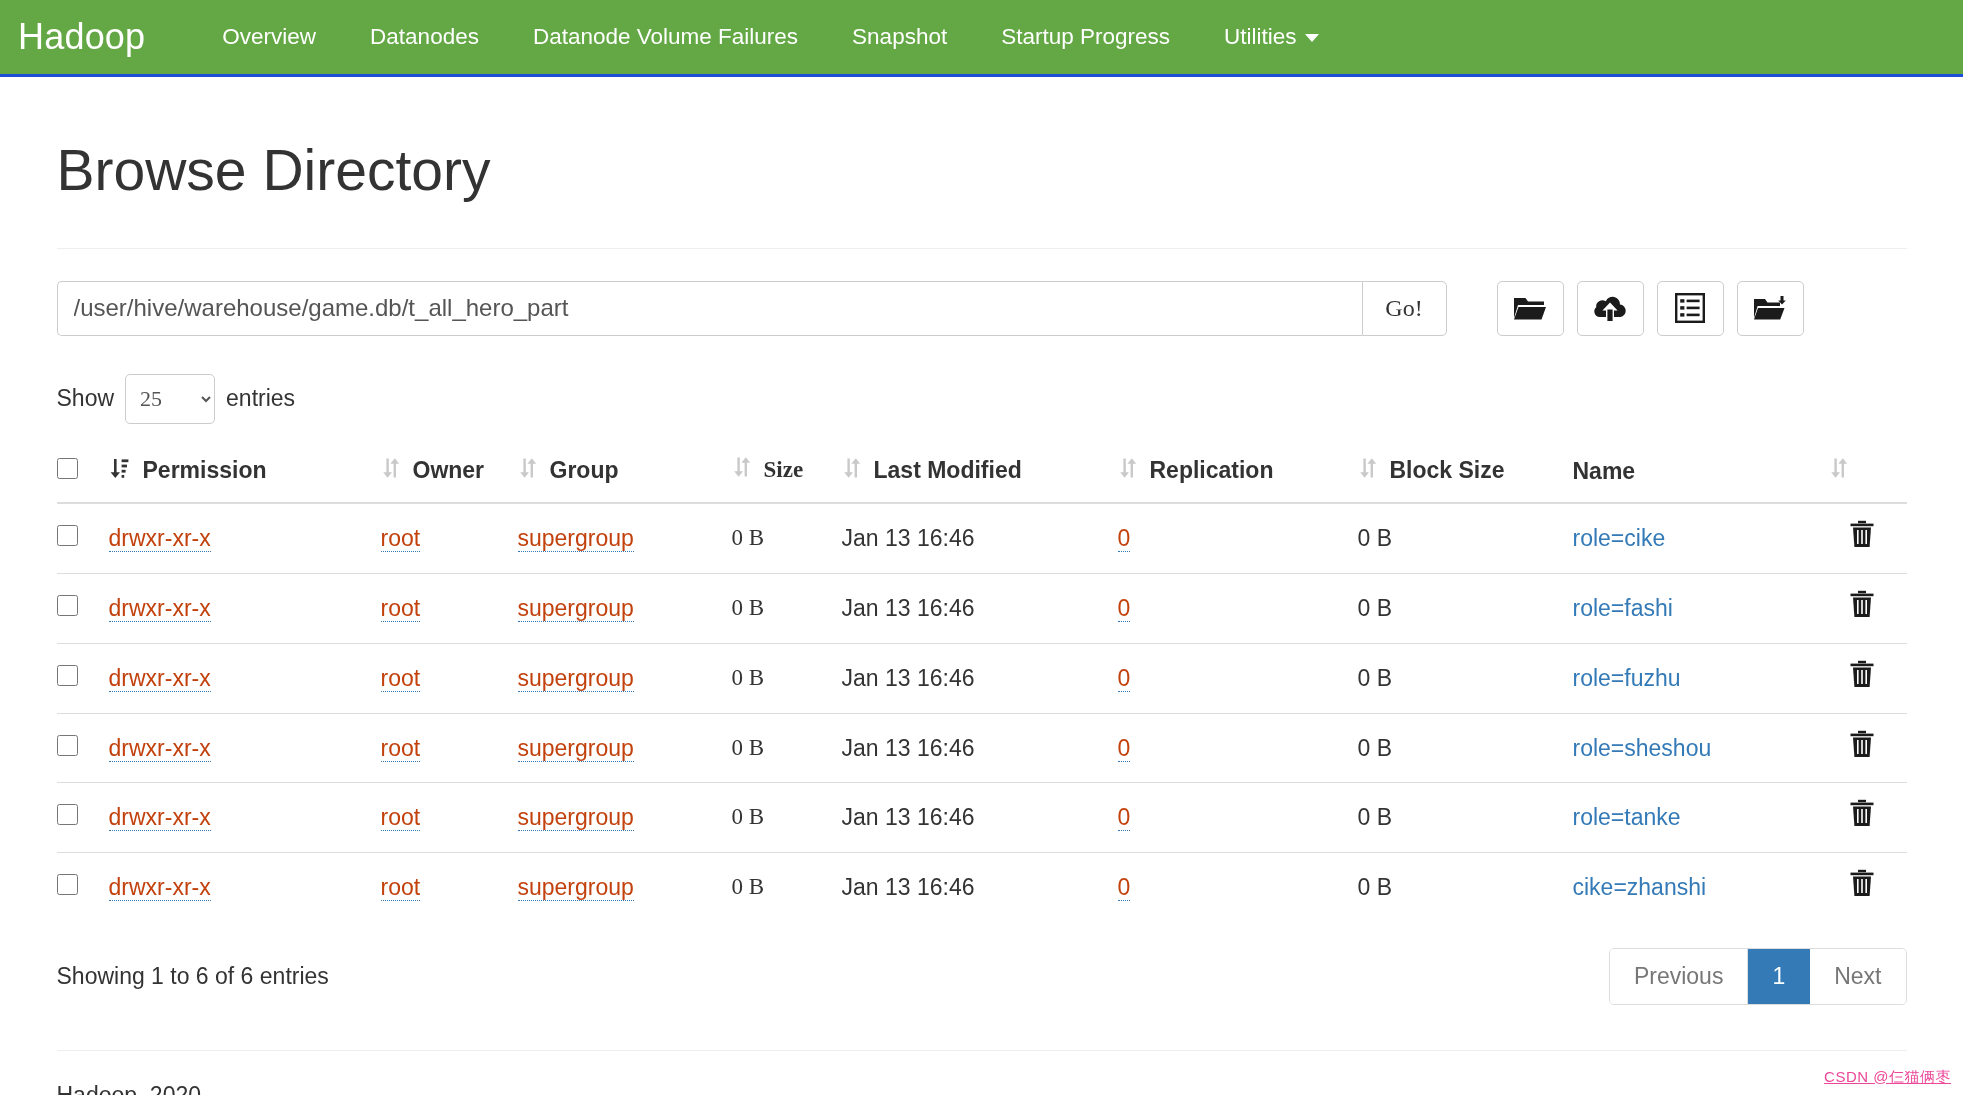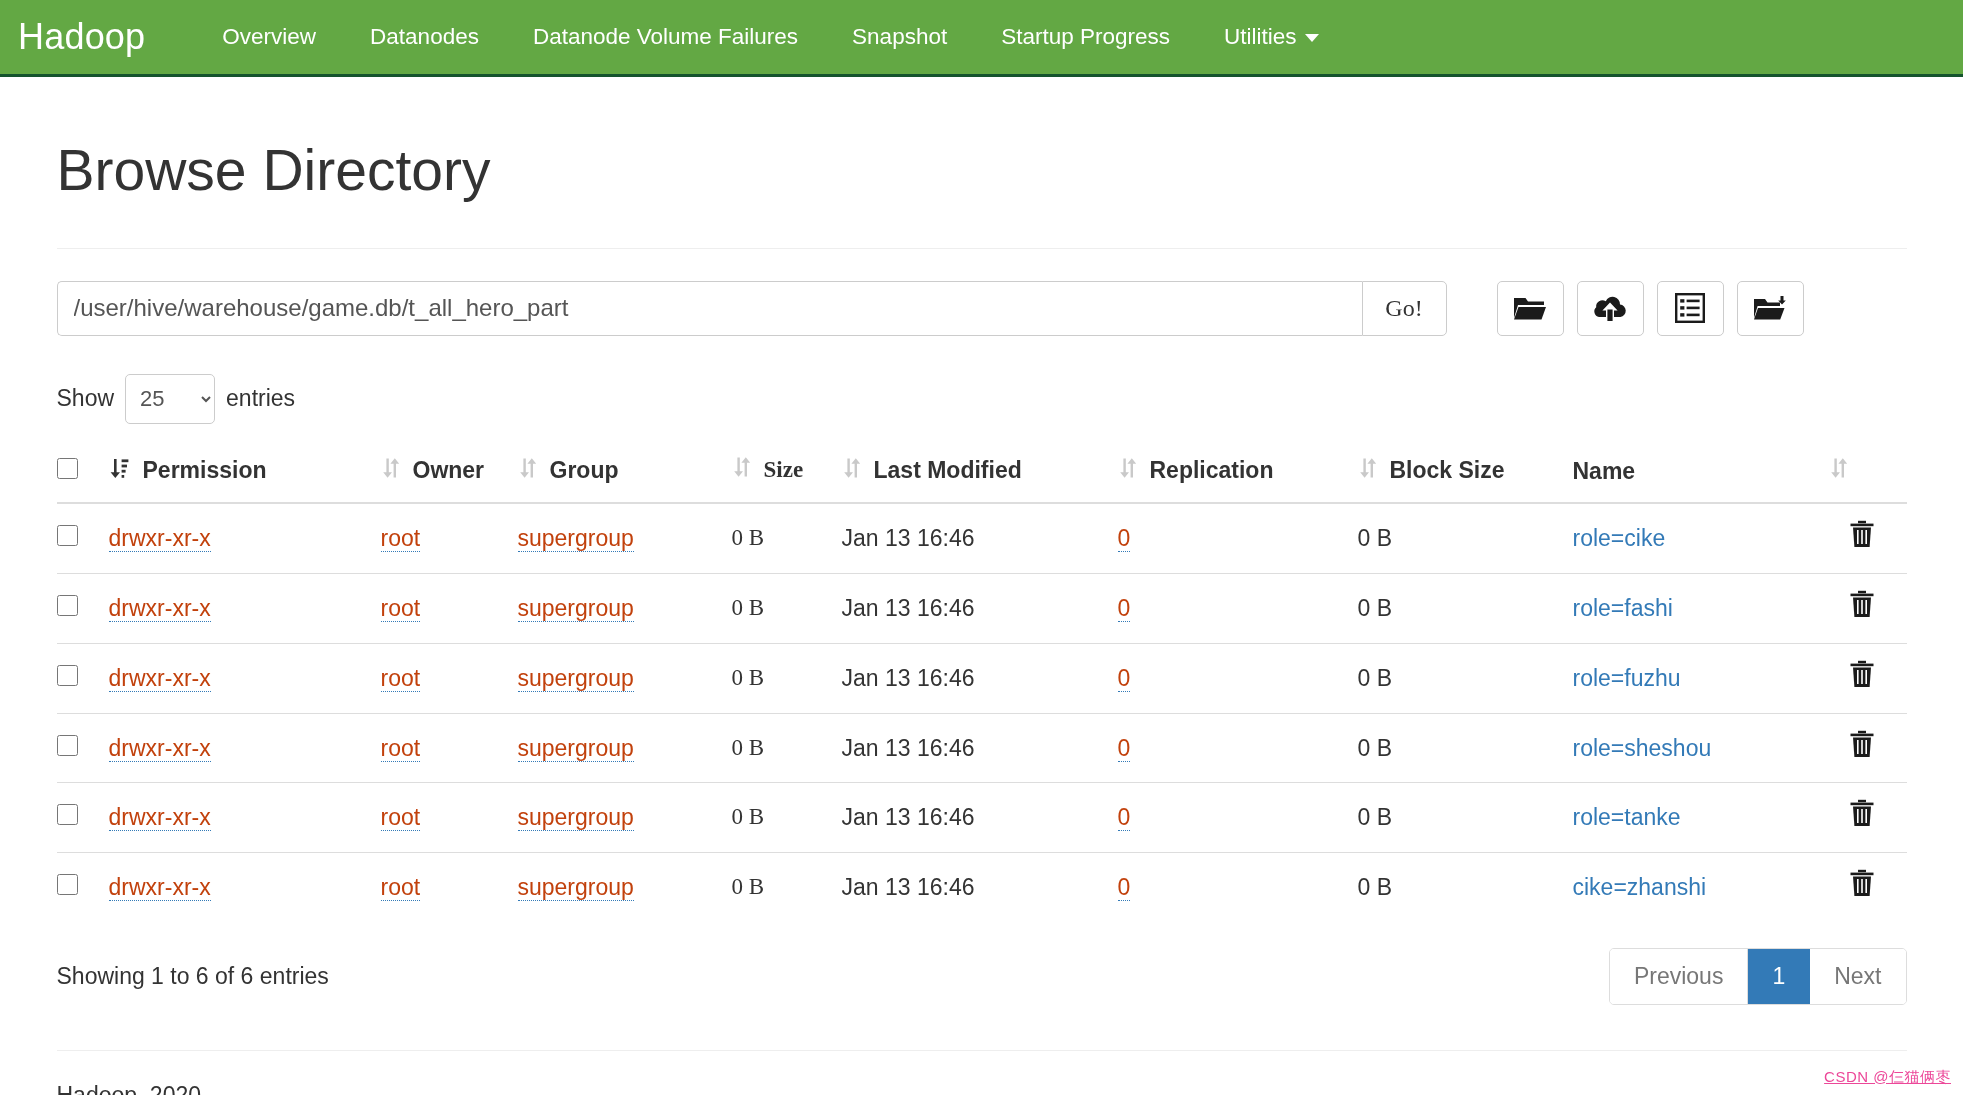--- a/index.html
+++ b/index.html
@@ -15,21 +15,21 @@
     font-family: "Liberation Sans", "DejaVu Sans", sans-serif;
     font-size: 22.5px;
     line-height: 1.428;
     color: #333333;
     position: relative;
   }
 
   
   .navbar {
     background: #63a844;
-    border-bottom: 3px solid #14532d;
+    border-bottom: 3px solid #1d4ed8;
     height: 77px;
     display: flex;
     align-items: center;
     padding-left: 18px;
     position: relative;
   }
   .navbar-brand {
     color: #ffffff;
     font-size: 36px;
     font-weight: 400;
@@ -146,21 +146,21 @@
     align-items: center;
     margin-top: 38px;
     font-size: 23px;
     color: #333;
     gap: 36px;
   }
   .length-ctl { display: flex; align-items: center; gap: 11px; }
   .length-select {
     height: 50px;
     font-size: 22px;
-    font-family: Liberation Sans, sans-serif;
+    font-family: Liberation Serif, serif;
     color: #555;
     padding: 4px 10px;
     border: 1px solid #cccccc;
     border-radius: 5px;
     background: #fff;
     min-width: 90px;
   }
   .search-ctl { display: flex; align-items: center; gap: 8px; }
   .search-input {
     height: 50px;

